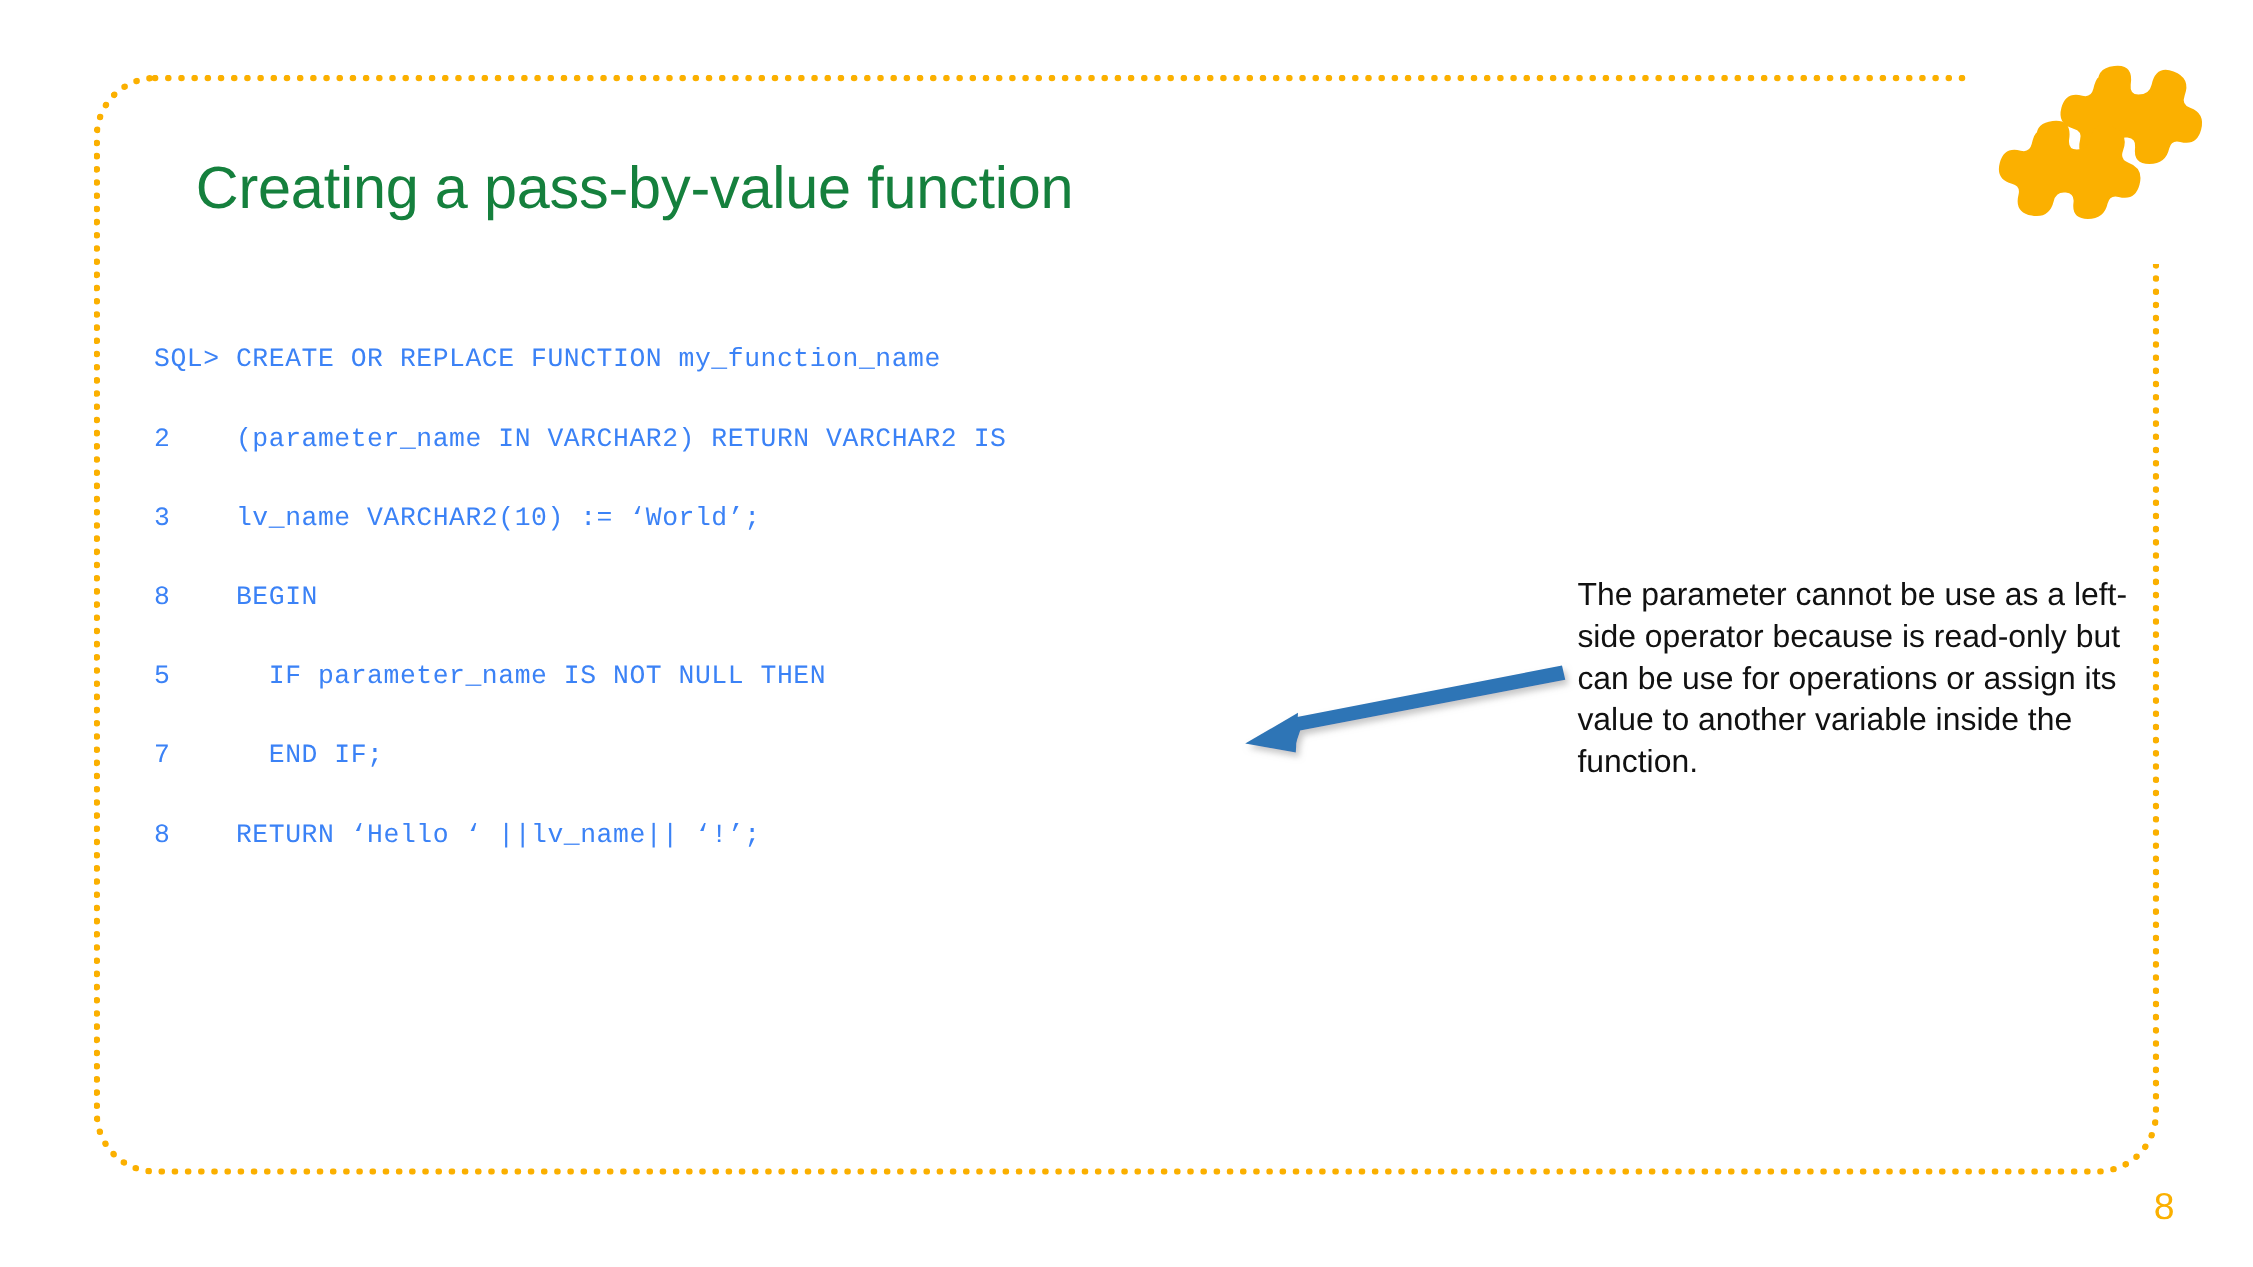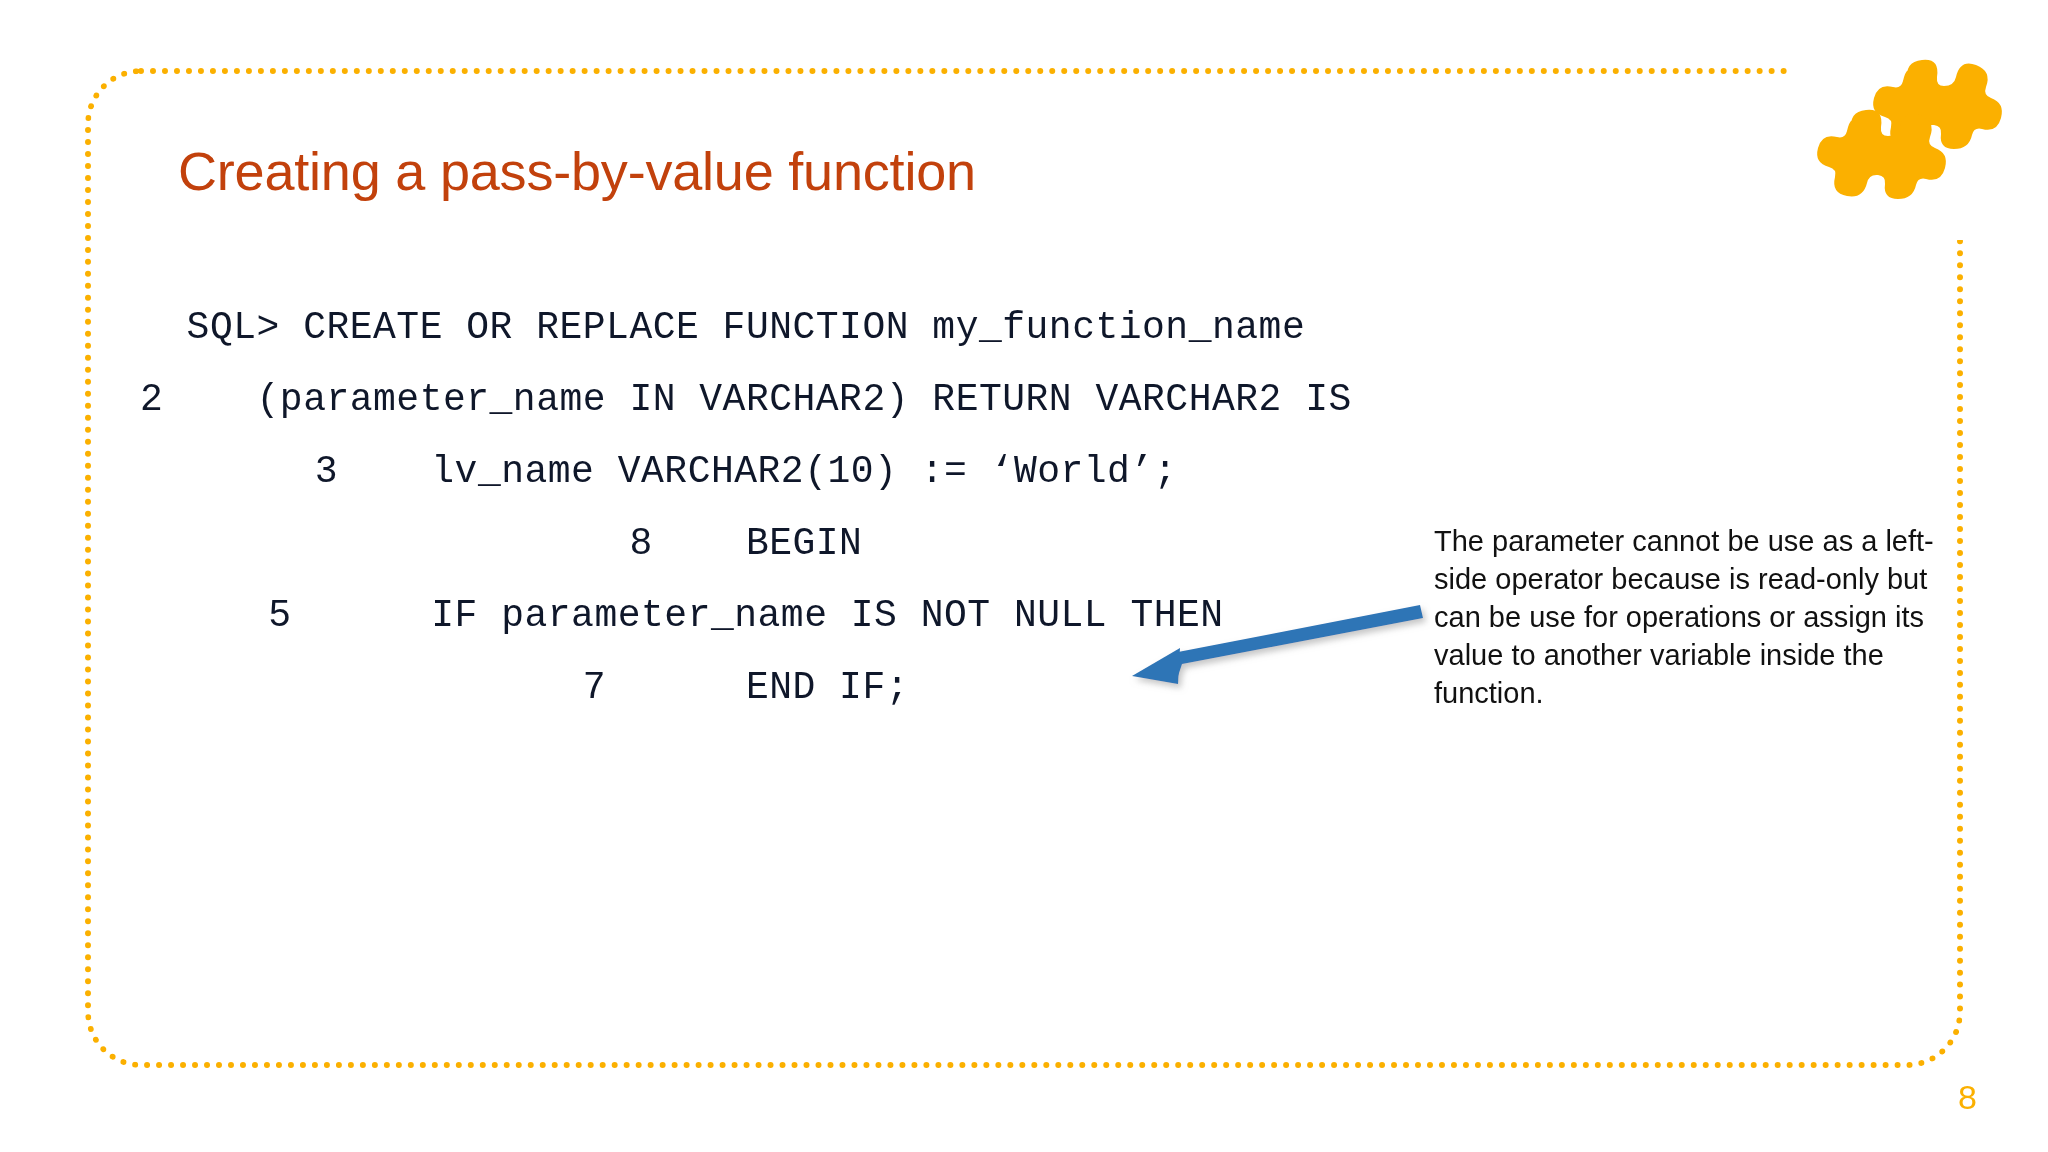--- a/index.html
+++ b/index.html
@@ -44,21 +44,21 @@
     background: #ffffff;
   }
 
   
   .title {
     position: absolute;
     left: 178px;
     top: 140px;
     font-size: 54px;
     font-weight: 400;
-    color: #c2410c;
+    color: #15803d;
     letter-spacing: -0.2px;
     white-space: nowrap;
   }
 
   
   .puzzle {
     position: absolute;
     left: 1800px;
     top: 52px;
     width: 210px;
@@ -68,26 +68,25 @@
   
   .code {
     position: absolute;
     left: 140px;
     top: 292px;
     font-family: "Liberation Serif", "DejaVu Serif", serif;
     font-size: 0px;
   }
   .code-line {
     font-family: "Liberation Mono", "DejaVu Sans Mono", monospace;
-    font-size: 38px;
+    font-size: 24px;
     line-height: 72px;
-    color: #0f172a;
+    color: #3b82f6;
     white-space: pre;
     letter-spacing: 0.5px;
-    text-align: center;
   }
 
   
   .note {
     position: absolute;
     left: 1434px;
     top: 522px;
     width: 520px;
     font-family: "Liberation Sans", sans-serif;
     font-size: 29px;
@@ -202,20 +201,21 @@
 
   <div class="title">Creating a pass-by-value function</div>
 
   <div class="code">
     <div class="code-line">SQL&gt; CREATE OR REPLACE FUNCTION my_function_name</div>
     <div class="code-line">2    (parameter_name IN VARCHAR2) RETURN VARCHAR2 IS</div>
     <div class="code-line">3    lv_name VARCHAR2(10) := ‘World’;</div>
     <div class="code-line">8    BEGIN</div>
     <div class="code-line">5      IF parameter_name IS NOT NULL THEN</div>
     <div class="code-line">7      END IF;</div>
+    <div class="code-line">8    RETURN ‘Hello ‘ ||lv_name|| ‘!’;</div>
   </div>
 
   <div class="arrow">
     <svg viewBox="0 0 340 110" width="340" height="110" xmlns="http://www.w3.org/2000/svg">
       <defs>
         <filter id="arrowShadow" x="-20%" y="-20%" width="150%" height="160%">
           <feDropShadow dx="3" dy="4" stdDeviation="3" flood-color="#999999" flood-opacity="0.55"></feDropShadow>
         </filter>
       </defs>
       <g filter="url(#arrowShadow)">

